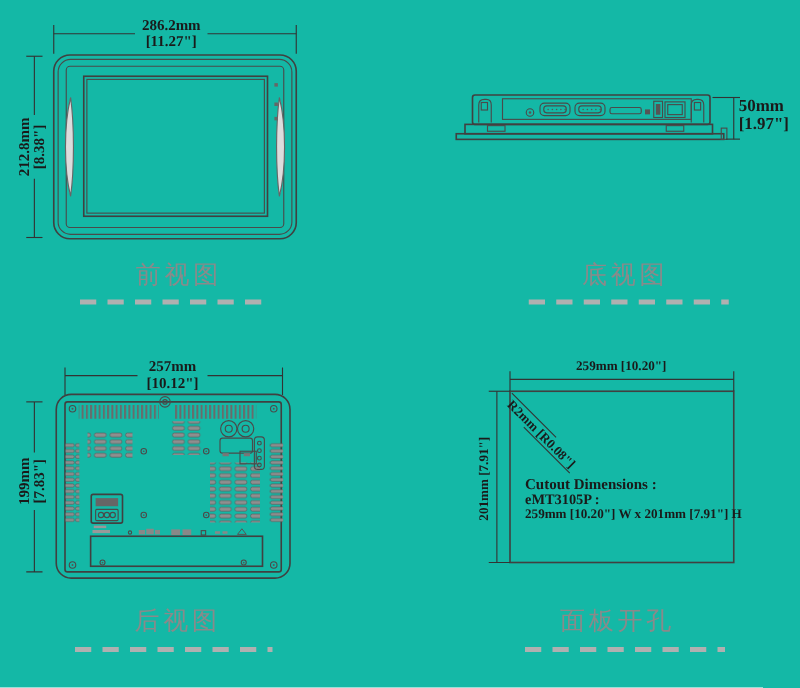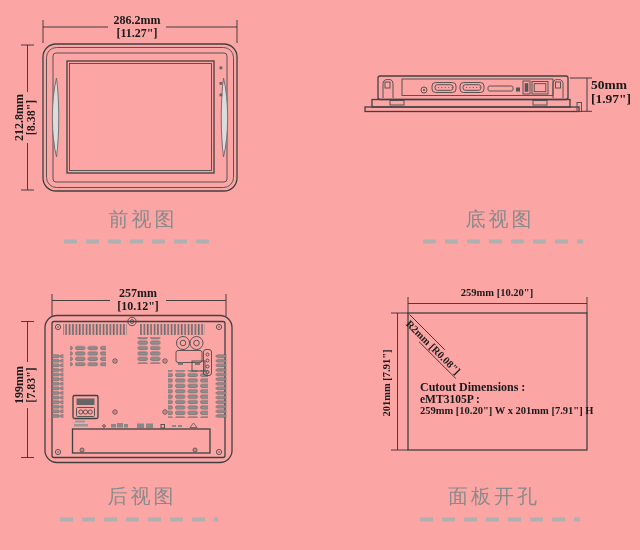--- a/index.html
+++ b/index.html
@@ -1,16 +1,16 @@
 <!DOCTYPE html>
 <html><head>
 <meta charset="utf-8">
 <style>
   html,body{margin:0;padding:0;background:#ffffff;}
-  .canvas{position:relative;width:640px;height:550px;background:#fca5a5;overflow:hidden;text-align:center;}
+  .canvas{position:relative;width:640px;height:550px;background:#14b8a6;overflow:hidden;text-align:center;}
   svg{display:block;}
   .ln{stroke:#404040;fill:none;stroke-width:1.3;}
   .ln-thin{stroke:#4a4a4a;fill:none;stroke-width:0.9;}
   .dimln{stroke:#333;fill:none;stroke-width:0.9;}
   .dim{font-family:"Liberation Serif","DejaVu Serif",serif;fill:#1a1a1a;font-weight:600;}
   .fs12{font-size:12px;}
   .fs13{font-size:13.5px;font-weight:700;}
   .fs10{font-size:10.5px;}
   .note1{font-family:"Liberation Serif","DejaVu Serif",serif;fill:#1a1a1a;font-size:12px;font-weight:700;}
   .note2{font-family:"Liberation Serif","DejaVu Serif",serif;fill:#1a1a1a;font-size:11.5px;font-weight:700;}

